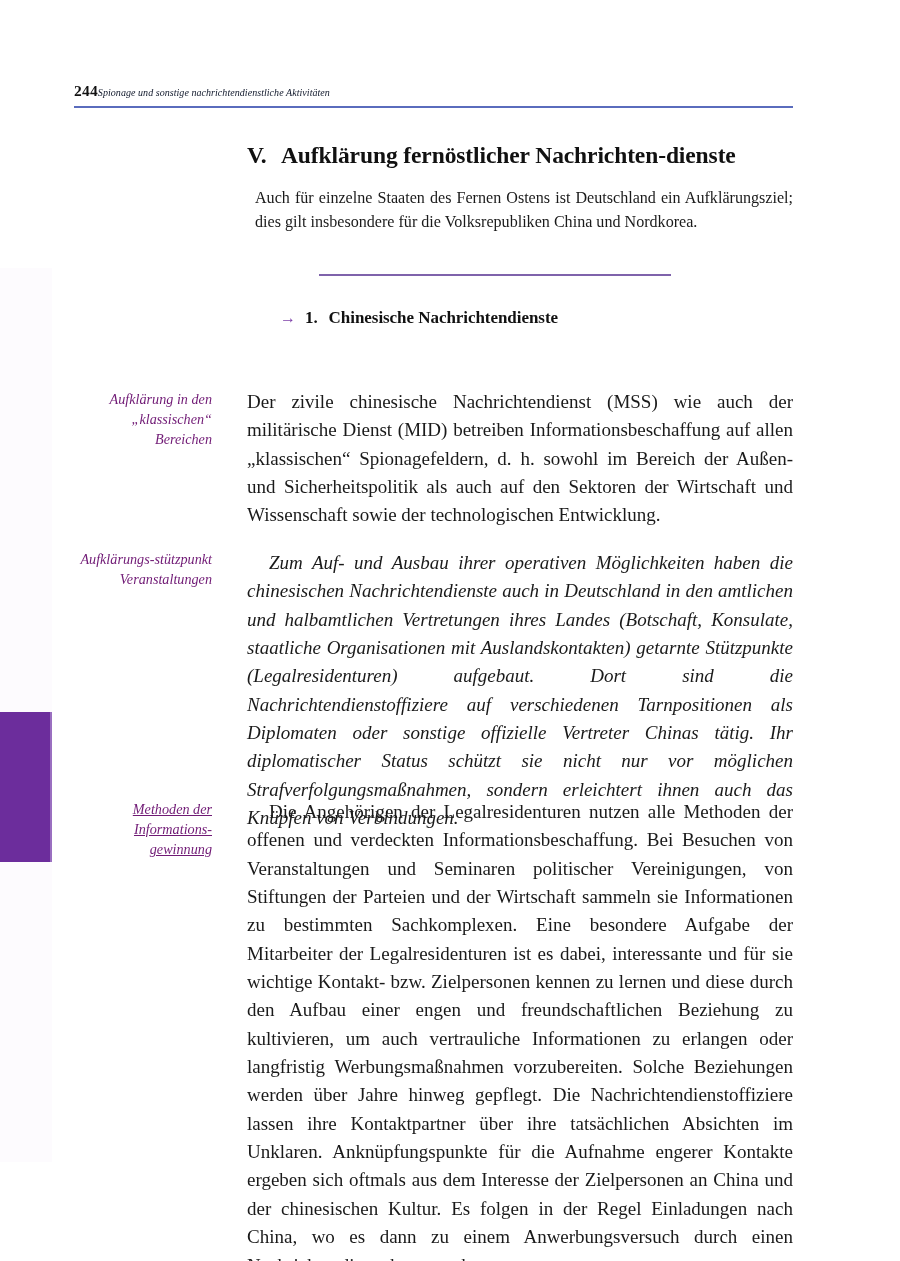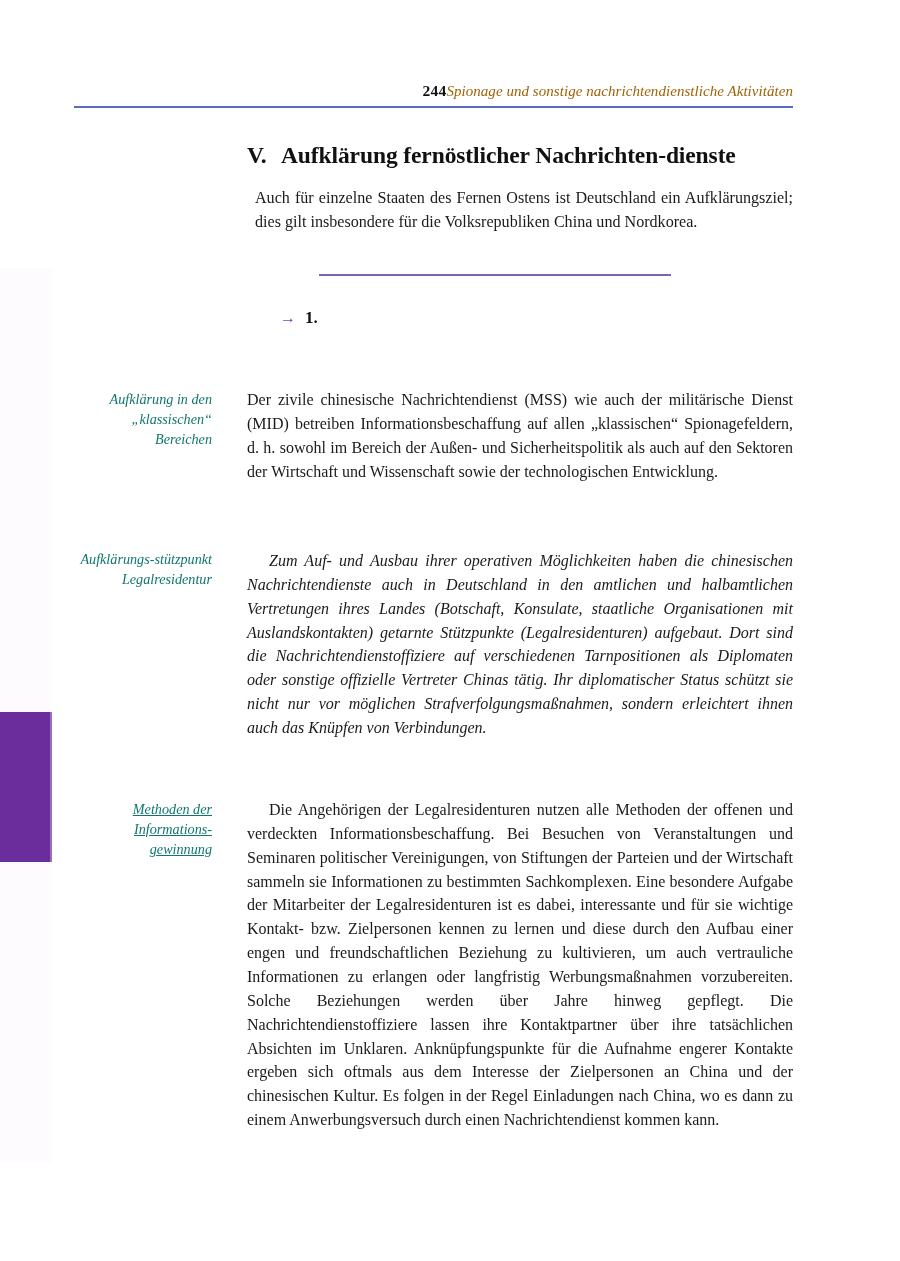--- a/index.html
+++ b/index.html
@@ -44,32 +44,32 @@
   }
 
   
   .page-header {
     position: absolute;
     left: 74px;
     top: 82px;
     width: 719px;
     display: flex;
     align-items: baseline;
-    justify-content: flex-end;
+    justify-content: flex-start;
   }
   .folio {
     font-size: 15.5px;
     font-weight: bold;
     letter-spacing: 0.2px;
     color: #111111;
   }
   .running-title {
     font-style: italic;
-    font-size: 15px;
-    color: #a16207;
+    font-size: 10px;
+    color: #0f172a;
     letter-spacing: 0.05px;
   }
   .header-rule {
     position: absolute;
     left: 74px;
     top: 106px;
     width: 719px;
     height: 1.6px;
     background: #5a6cbd;
   }
@@ -129,21 +129,21 @@
     font-weight: normal;
     font-size: 16px;
     margin-right: 9px;
   }
   h2.section-title .num {
     margin-right: 11px;
   }
 
   p.body {
     margin: 0;
-    font-size: 16px;
+    font-size: 19px;
     line-height: 1.492;
     text-align: justify;
     text-justify: inter-word;
     hyphens: manual;
   }
   p.body.indent {
     text-indent: 22px;
   }
 
   
@@ -153,21 +153,21 @@
   #para3 { top: 798px; }
 
   
   .margin-note {
     position: absolute;
     width: 136px;
     text-align: right;
     font-style: italic;
     font-size: 14.2px;
     line-height: 1.41;
-    color: #0f766e;
+    color: #701a75;
   }
   #note1 { left: 76px; top: 389px; }
   #note2 { left: 76px; top: 549px; }
   #note3 { left: 76px; top: 799px; text-decoration: underline; }
 </style>
 </head>
 <body>
 
 <div class="edge-tint"></div>
 <div class="edge-tab"></div>
@@ -184,25 +184,26 @@
     <span class="numeral">V.</span>
     <span class="title-text">Aufklärung fernöstlicher Nachrichten-dienste</span>
   </h1>
   <p class="intro">Auch für einzelne Staaten des Fernen Ostens ist Deutschland ein Aufklärungsziel; dies gilt insbesondere für die Volksrepubliken China und Nordkorea.</p>
 
   <div class="section-rule"></div>
 
   <h2 class="section-title">
     <span class="arrow">→</span>
     <span class="num">1.</span>
+    <span>Chinesische Nachrichtendienste</span>
   </h2>
 </div>
 
 <div class="margin-note" id="note1">Aufklärung in den „klassischen“ Bereichen</div>
-<div class="margin-note" id="note2">Aufklärungs-stützpunkt Legalresidentur</div>
+<div class="margin-note" id="note2">Aufklärungs-stützpunkt Veranstaltungen</div>
 <div class="margin-note" id="note3">Methoden der Informations-gewinnung</div>
 
 <div class="para-block" id="para1">
   <p class="body">Der zivile chinesische Nachrichtendienst (MSS) wie auch der militärische Dienst (MID) betreiben Informationsbeschaffung auf allen „klassischen“ Spionagefeldern, d. h. sowohl im Bereich der Außen- und Sicherheitspolitik als auch auf den Sektoren der Wirtschaft und Wissenschaft sowie der technologischen Entwicklung.</p>
 </div>
 <div class="para-block" id="para2">
   <p class="body indent">Zum Auf- und Ausbau ihrer operativen Möglichkeiten haben die chinesischen Nachrichtendienste auch in Deutschland in den amtlichen und halbamtlichen Vertretungen ihres Landes (Botschaft, Konsulate, staatliche Organisationen mit Auslandskontakten) getarnte Stützpunkte (Legalresidenturen) aufgebaut. Dort sind die Nachrichtendienstoffiziere auf verschiedenen Tarnpositionen als Diplomaten oder sonstige offizielle Vertreter Chinas tätig. Ihr diplomatischer Status schützt sie nicht nur vor möglichen Strafverfolgungsmaßnahmen, sondern erleichtert ihnen auch das Knüpfen von Verbindungen.</p>
 </div>
 <div class="para-block" id="para3">
   <p class="body indent">Die Angehörigen der Legalresidenturen nutzen alle Methoden der offenen und verdeckten Informationsbeschaffung. Bei Besuchen von Veranstaltungen und Seminaren politischer Vereinigungen, von Stiftungen der Parteien und der Wirtschaft sammeln sie Informationen zu bestimmten Sachkomplexen. Eine besondere Aufgabe der Mitarbeiter der Legalresidenturen ist es dabei, interessante und für sie wichtige Kontakt- bzw. Zielpersonen kennen zu lernen und diese durch den Aufbau einer engen und freundschaftlichen Beziehung zu kultivieren, um auch vertrauliche Informationen zu erlangen oder langfristig Werbungsmaßnahmen vorzubereiten. Solche Beziehungen werden über Jahre hinweg gepflegt. Die Nachrichtendienstoffiziere lassen ihre Kontaktpartner über ihre tatsächlichen Absichten im Unklaren. Anknüpfungspunkte für die Aufnahme engerer Kontakte ergeben sich oftmals aus dem Interesse der Zielpersonen an China und der chinesischen Kultur. Es folgen in der Regel Einladungen nach China, wo es dann zu einem Anwerbungsversuch durch einen Nachrichtendienst kommen kann.</p>

